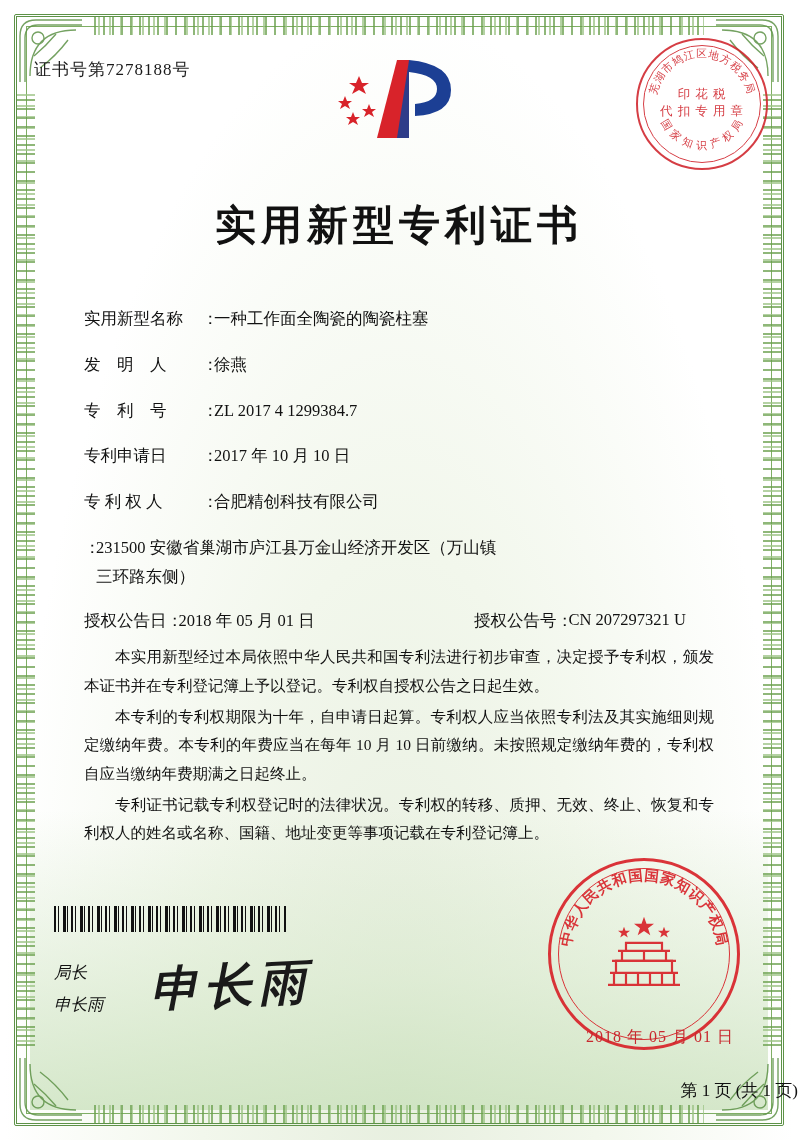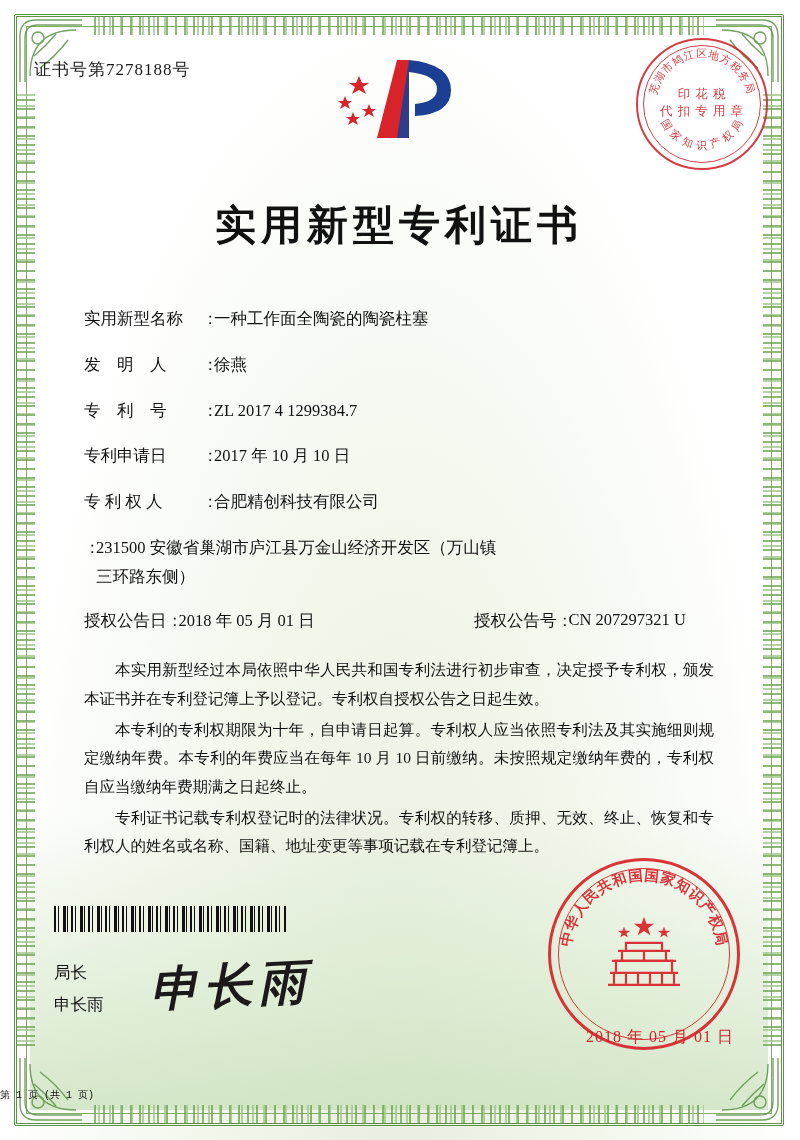--- a/index.html
+++ b/index.html
@@ -108,34 +108,34 @@
   .flabel.spread { display:flex; justify-content:space-between; }
   .fcolon { width:12px; flex:0 0 12px; }
   .fvalue { flex:1; }
   .fvalue .line2 { display:block; margin-top:4px; }
 
   .row-two { display:flex; margin-bottom:8px; }
   .row-two .left { flex:0 0 390px; display:flex; }
   .row-two .right { flex:1; display:flex; }
   .row-two .flabel2 { white-space:nowrap; }
 
-  .paras { margin-top:24px; font-size:15.5px; line-height:1.85; color:#111; text-align:justify; }
+  .paras { margin-top:11px; font-size:15.5px; line-height:1.85; color:#111; text-align:justify; }
   .paras p { margin:0 0 2px 0; text-indent:2em; }
 
   
   .barcode {
     position:absolute; left:54px; bottom:208px;
     width:232px; height:26px;
     background:
       repeating-linear-gradient(90deg,
         #111 0 2px, transparent 2px 4px, #111 4px 5px, transparent 5px 9px,
         #111 9px 12px, transparent 12px 13px, #111 13px 14px, transparent 14px 17px);
   }
 
-  .signblock { position:absolute; left:54px; bottom:120px; font-size:16.5px; line-height:1.9; color:#111; }
+  .signblock { position:absolute; left:54px; bottom:120px; font-size:16.5px; line-height:1.9; color:#111;font-style:italic; }
 
   .signature {
     position:absolute; left:150px; bottom:122px;
     font-size:48px; color:#1a1a1a;
     font-family:"DejaVu Serif", serif;
     font-style:italic; font-weight:bold;
     letter-spacing:6px;
     transform: rotate(-3deg);
     white-space:nowrap;
   }
@@ -152,21 +152,21 @@
   .emblem { position:absolute; left:50%; top:50%; transform:translate(-50%,-48%); width:96px; height:90px; }
   .emblem svg { width:100%; height:100%; }
 
   .grant-date {
     position:absolute; right:64px; bottom:92px;
     font-size:16px; color:#c8282e; letter-spacing:1px;
   }
 
   .pagefoot {
     position:absolute; left:0; right:0; bottom:38px;
-    text-align:left; font-size:10px; color:#111;font-family:Liberation Mono, monospace;
+    text-align:right; font-size:17px; color:#111;
   }
 </style>
 </head>
 <body>
 
 <div class="page">
 
   <div class="bottom-tint"></div>
 
   <div class="border-outer"></div>

